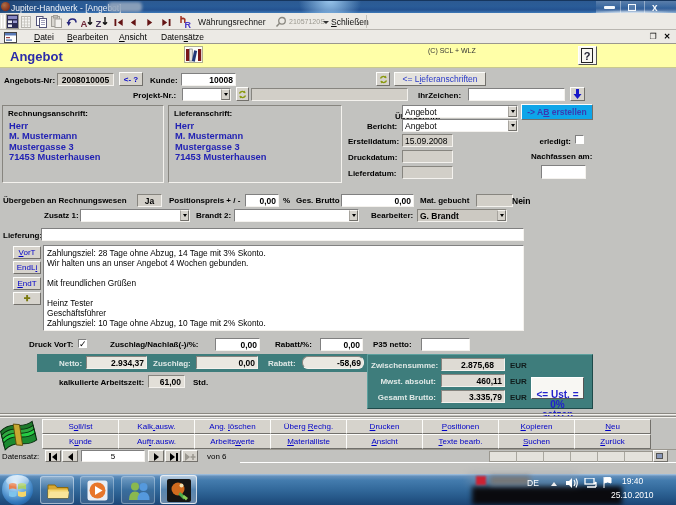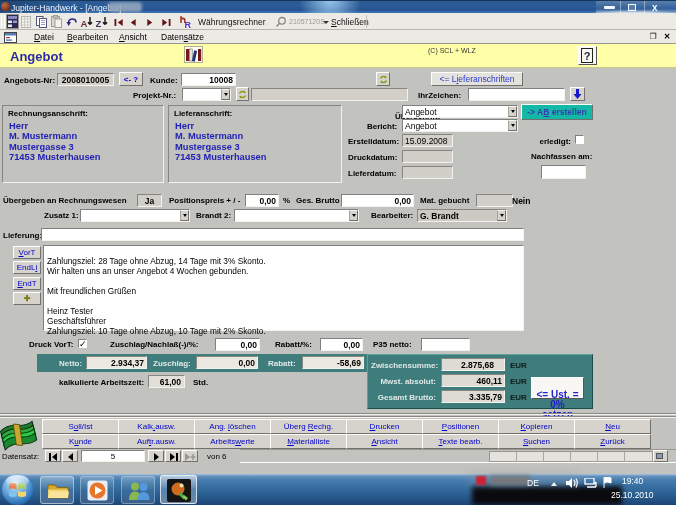--- a/index.html
+++ b/index.html
@@ -143,21 +143,21 @@
   <div class="fg" style="left:57px;top:73px;width:57px;height:13px;text-align:center;font-size:8.5px;font-weight:bold;line-height:12px;">2008010005</div>
   <div class="bt" style="left:119px;top:72px;width:24px;height:14px;line-height:13px;font-weight:bold;">&lt;- ?</div>
   <div class="lbl" style="left:150px;top:76px;">Kunde:</div>
   <div class="fw" style="left:181px;top:73px;width:55px;height:13px;text-align:right;font-size:8.5px;font-weight:bold;line-height:12px;padding-right:2px;">10008</div>
   <div class="bt" style="left:376px;top:72px;width:14px;height:14px;"><svg width="9" height="9" viewBox="0 0 9 9" style="margin-top:2px;">
         <path d="M1.5 3.5 A3 3 0 0 1 7 3" fill="none" stroke="#8a9a10" stroke-width="1.4"></path>
         <path d="M7.5 5.5 A3 3 0 0 1 2 6" fill="none" stroke="#8a9a10" stroke-width="1.4"></path>
         <path d="M7 0.5 L7.3 3.2 L4.8 2.6 Z" fill="#8a9a10"></path>
         <path d="M2 8.5 L1.7 5.8 L4.2 6.4 Z" fill="#8a9a10"></path>
       </svg></div>
-  <div class="bt" style="left:394px;top:72px;width:92px;height:14px;line-height:13px;background:#e4e2dc;font-size:8.5px;color:#2838c8;margin-left:37px;">&lt;= L<u>i</u>eferanschriften</div>
+  <div class="bt" style="left:394px;top:72px;width:92px;height:14px;line-height:13px;background:#e4e2dc;font-size:8.5px;color:#2838c8;">&lt;= L<u>i</u>eferanschriften</div>
 
   <div class="lbl" style="left:133px;top:91px;">Projekt-Nr.:</div>
   <div class="fw" style="left:182px;top:88px;width:49px;height:13px;">
       <span class="combo-arrow"></span>
     </div>
   <div class="bt" style="left:236px;top:87px;width:13px;height:14px;"><svg width="9" height="9" viewBox="0 0 9 9" style="margin-top:2px;">
         <path d="M1.5 3.5 A3 3 0 0 1 7 3" fill="none" stroke="#8a9a10" stroke-width="1.4"></path>
         <path d="M7.5 5.5 A3 3 0 0 1 2 6" fill="none" stroke="#8a9a10" stroke-width="1.4"></path>
         <path d="M7 0.5 L7.3 3.2 L4.8 2.6 Z" fill="#8a9a10"></path>
         <path d="M2 8.5 L1.7 5.8 L4.2 6.4 Z" fill="#8a9a10"></path>
@@ -173,21 +173,21 @@
     <div class="lbl" style="left:5px;top:3px;">Rechnungsanschrift:</div>
     <div class="abs blue" style="left:6px;top:15px;font-size:9.3px;font-weight:bold;line-height:10.4px;">Herr<br>M. Mustermann<br>Mustergasse 3<br>71453 Musterhausen</div>
   </div>
   <div class="abs" style="left:168px;top:105px;width:174px;height:78px;border-top:1px solid #87857f;border-left:1px solid #87857f;border-bottom:1px solid #f4f2ee;border-right:1px solid #f4f2ee;">
     <div class="lbl" style="left:5px;top:3px;">Lieferanschrift:</div>
     <div class="abs blue" style="left:6px;top:15px;font-size:9.3px;font-weight:bold;line-height:10.4px;">Herr<br>M. Mustermann<br>Mustergasse 3<br>71453 Musterhausen</div>
   </div>
 
   <div class="lbl" style="left:348px;top:112px;padding-left:47px;">Überschrift:</div>
   <div class="fw" style="left:402px;top:105px;width:116px;height:13px;font-size:8.5px;line-height:12px;padding-left:2px;">Angebot<span class="combo-arrow"></span></div>
-  <div class="bt" style="left:521px;top:104px;width:72px;height:16px;line-height:15px;background:#14b8a6;font-size:8.5px;font-weight:bold;color:#3a3ab0;">-&gt; A<u>B</u> erstellen</div>
+  <div class="bt" style="left:521px;top:104px;width:72px;height:16px;line-height:15px;background:#0ea5e9;font-size:8.5px;font-weight:bold;color:#3a3ab0;">-&gt; A<u>B</u> erstellen</div>
   <div class="lbl" style="left:367px;top:122px;">Bericht:</div>
   <div class="fw" style="left:402px;top:119px;width:116px;height:13px;font-size:8.5px;line-height:12px;padding-left:2px;">Angebot<span class="combo-arrow"></span></div>
   <div class="lbl" style="left:348px;top:137px;">Erstelldatum:</div>
   <div class="fg" style="left:402px;top:134px;width:51px;height:13px;font-size:8.5px;line-height:12px;padding-left:2px;">15.09.2008</div>
   <div class="lbl" style="left:538px;top:137px;width:33px;text-align:right;">erledigt:</div>
   <div class="cb" style="left:575px;top:135px;"></div>
   <div class="lbl" style="left:348px;top:153px;">Druckdatum:</div>
   <div class="fg" style="left:402px;top:150px;width:51px;height:13px;"></div>
   <div class="lbl" style="left:531px;top:152px;">Nachfassen am:</div>
   <div class="lbl" style="left:348px;top:169px;">Lieferdatum:</div>
@@ -216,21 +216,21 @@
   <div class="fg" style="left:417px;top:209px;width:90px;height:13px;font-size:8.5px;font-weight:bold;line-height:12px;padding-left:2px;background:#ccc9c2;">G. Brandt<span class="combo-arrow"></span></div>
 
   <div class="lbl" style="left:3px;top:231px;">Lieferung:</div>
   <div class="fw" style="left:41px;top:228px;width:483px;height:13px;"></div>
 
   <div class="bt" style="left:13px;top:246px;width:28px;height:13px;line-height:12px;"><u>V</u>orT</div>
   <div class="bt" style="left:13px;top:261px;width:28px;height:13px;line-height:12px;">EndL<u>i</u></div>
   <div class="bt" style="left:13px;top:277px;width:28px;height:13px;line-height:12px;"><u>E</u>ndT</div>
   <div class="bt" style="left:13px;top:292px;width:28px;height:13px;line-height:12px;"><span style="color:#7a7a10;font-weight:bold;">✚</span></div>
 
-  <div class="fw" style="left:43px;top:245px;width:481px;height:86px;font-size:8.3px;line-height:10px;padding:10px 0 0 3px;color:#000;">
+  <div class="fw" style="left:43px;top:245px;width:481px;height:86px;font-size:8.3px;line-height:10px;padding:2px 0 0 3px;color:#000;">
     Zahlungsziel: 28 Tage ohne Abzug, 14 Tage mit 3% Skonto.<br>
     Wir halten uns an unser Angebot 4 Wochen gebunden.<br>
     <br>
     Mit freundlichen Grüßen<br>
     <br>
     Heinz Tester<br>
     Geschäftsführer<br>
     Zahlungsziel: 10 Tage ohne Abzug, 10 Tage mit 2% Skonto.
   </div>
 
@@ -244,21 +244,21 @@
   <div class="fw" style="left:421px;top:338px;width:49px;height:13px;"></div>
 
   <div class="abs" style="left:37px;top:354px;width:330px;height:18px;background:#3e7d7c;"></div>
   <div class="abs" style="left:367px;top:354px;width:226px;height:55px;background:#3e7d7c;border-top:1px solid #5da09e;border-left:1px solid #5da09e;border-bottom:1px solid #1e4a4a;border-right:1px solid #1e4a4a;"></div>
 
   <div class="abs" style="left:59px;top:359px;font-size:8px;font-weight:bold;color:#dfe8e6;">Netto:</div>
   <div class="fg" style="left:86px;top:356px;width:61px;height:13px;text-align:right;font-size:8.5px;font-weight:bold;line-height:12px;padding-right:2px;background:#eae8e1;">2.934,37</div>
   <div class="abs" style="left:153px;top:359px;font-size:8px;font-weight:bold;color:#dfe8e6;">Zuschlag:</div>
   <div class="fg" style="left:196px;top:356px;width:62px;height:13px;text-align:right;font-size:8.5px;font-weight:bold;line-height:12px;padding-right:2px;background:#eae8e1;">0,00</div>
   <div class="abs" style="left:268px;top:359px;font-size:8px;font-weight:bold;color:#dfe8e6;">Rabatt:</div>
-  <div class="fg" style="left:302px;top:356px;width:62px;height:13px;text-align:right;font-size:8.5px;font-weight:bold;line-height:12px;padding-right:2px;background:#eae8e1;">-58,69</div>
+  <div class="fg" style="left:302px;top:356px;width:62px;height:13px;text-align:right;font-size:8.5px;font-weight:bold;line-height:12px;padding-right:2px;background:#eae8e1;border-radius:6px;">-58,69</div>
 
   <div class="abs" style="left:371px;top:361px;width:65px;text-align:right;font-size:8px;font-weight:bold;color:#dfe8e6;">Zwischensumme:</div>
   <div class="fg" style="left:441px;top:358px;width:64px;height:13px;text-align:right;font-size:8.5px;font-weight:bold;line-height:12px;padding-right:10px;background:#dedbd4;">2.875,68</div>
   <div class="abs" style="left:510px;top:361px;font-size:8px;font-weight:bold;color:#101c1c;">EUR</div>
   <div class="abs" style="left:371px;top:377px;width:65px;text-align:right;font-size:8px;font-weight:bold;color:#dfe8e6;">Mwst. absolut:</div>
   <div class="fg" style="left:441px;top:374px;width:64px;height:13px;text-align:right;font-size:8.5px;font-weight:bold;line-height:12px;padding-right:2px;background:#dedbd4;">460,11</div>
   <div class="abs" style="left:510px;top:377px;font-size:8px;font-weight:bold;color:#101c1c;">EUR</div>
   <div class="abs" style="left:371px;top:393px;width:65px;text-align:right;font-size:8px;font-weight:bold;color:#dfe8e6;">Gesamt Brutto:</div>
   <div class="fg" style="left:441px;top:390px;width:64px;height:13px;text-align:right;font-size:8.5px;font-weight:bold;line-height:12px;padding-right:2px;background:#dedbd4;">3.335,79</div>
   <div class="abs" style="left:510px;top:393px;font-size:8px;font-weight:bold;color:#101c1c;">EUR</div>

